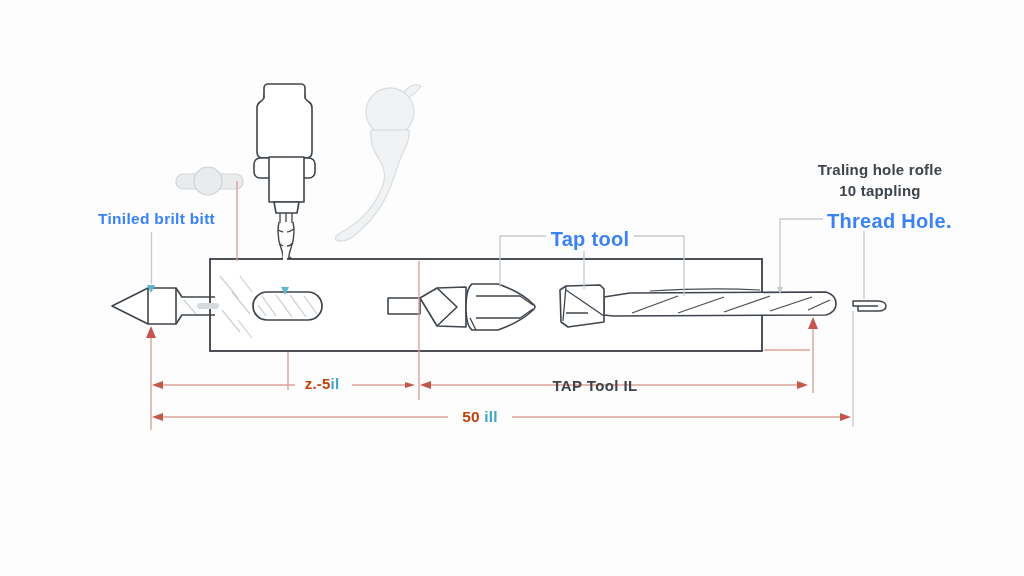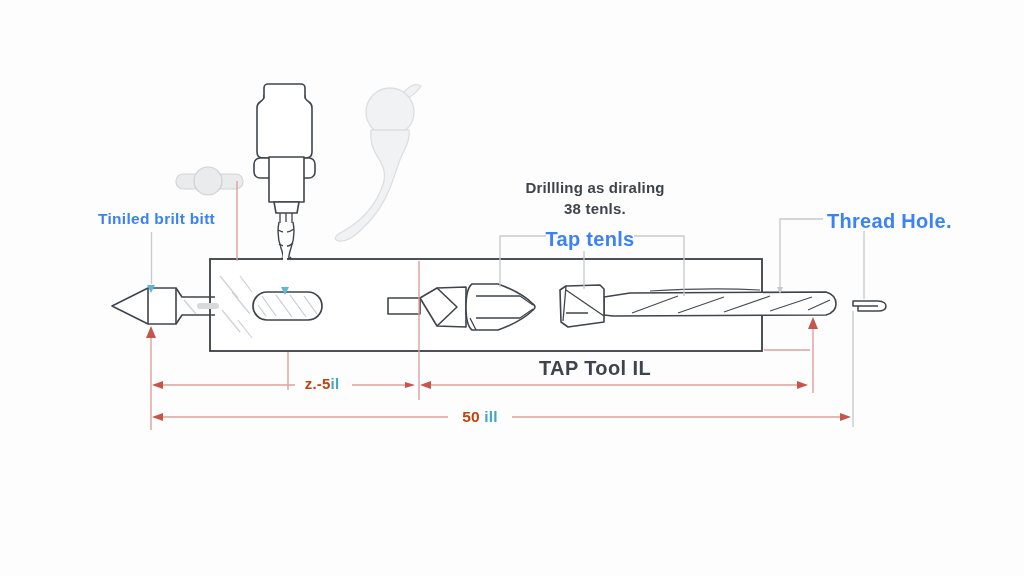--- a/index.html
+++ b/index.html
@@ -10,21 +10,21 @@
   svg{position:absolute;left:0;top:0;}
   .lbl{position:absolute;white-space:nowrap;font-weight:600;}
   .teal{color:#3b82f6;}
   .dark{color:#3e444b;}
   .center{transform:translateX(-50%);text-align:center;}
   .note{font-size:15px;line-height:21px;letter-spacing:.2px;}
   .callout{font-size:20px;letter-spacing:.3px;}
   .dimtxt{font-size:15px;letter-spacing:.2px;}
   .dimtxt .a{color:#41a6c4;margin-top:20px;}
   .dimtxt .d{color:#c2410c;}
-  .len-label{font-size:20px;letter-spacing:.4px;}
+  .len-label{font-size:15px;letter-spacing:.4px;margin-top:20px;}
 </style>
 </head>
 <body>
 
 <div id="stage">
 
   <svg width="1024" height="576" viewBox="0 0 1024 576">
 
     <g fill="#f0f2f4" stroke="#dbdfe2" stroke-width="1.3">
       <path d="M404,92 C410,85 416,83 421,86 C418,91 412,96 406,99 Z"></path>
@@ -162,27 +162,27 @@
       <polygon points="808,385 797,381 797,389"></polygon>
       <polygon points="152,417 163,413 163,421"></polygon>
       <polygon points="851,417 840,413 840,421"></polygon>
       <polygon points="151,326 146,338 156,338"></polygon>
       <polygon points="813,317 808,329 818,329"></polygon>
     </g>
   </svg>
 
   <div class="lbl teal callout" style="left:98px; top:210px; font-size:15.5px;">Tiniled brilt bitt</div>
 
-  <div class="lbl dark note center" style="left:595px; top:177px;">
-    <div>Drillling as diraling</div>
-    <div>38 tenls.</div>
+
+  <div class="lbl teal callout center" style="left:590px; top:228px;">Tap tool</div>
+
+  <div class="lbl dark note center" style="left:880px; top:159px;">
+    <div>Traling hole rofle</div>
+    <div>10 tappling</div>
   </div>
-
-  <div class="lbl teal callout center" style="left:590px; top:228px;">Tap tenls</div>
-
 
   <div class="lbl teal callout" style="left:827px; top:210px;">Thread Hole.</div>
 
   <div class="lbl dark len-label center" style="left:595px; top:357px;">TAP Tool IL</div>
 
   <div class="lbl dimtxt center" style="left:322px; top:375px;">
     <span class="d">z.-5</span><span class="a">il</span>
   </div>
 
   <div class="lbl dimtxt center" style="left:480px; top:408px; font-size:15.5px;">

